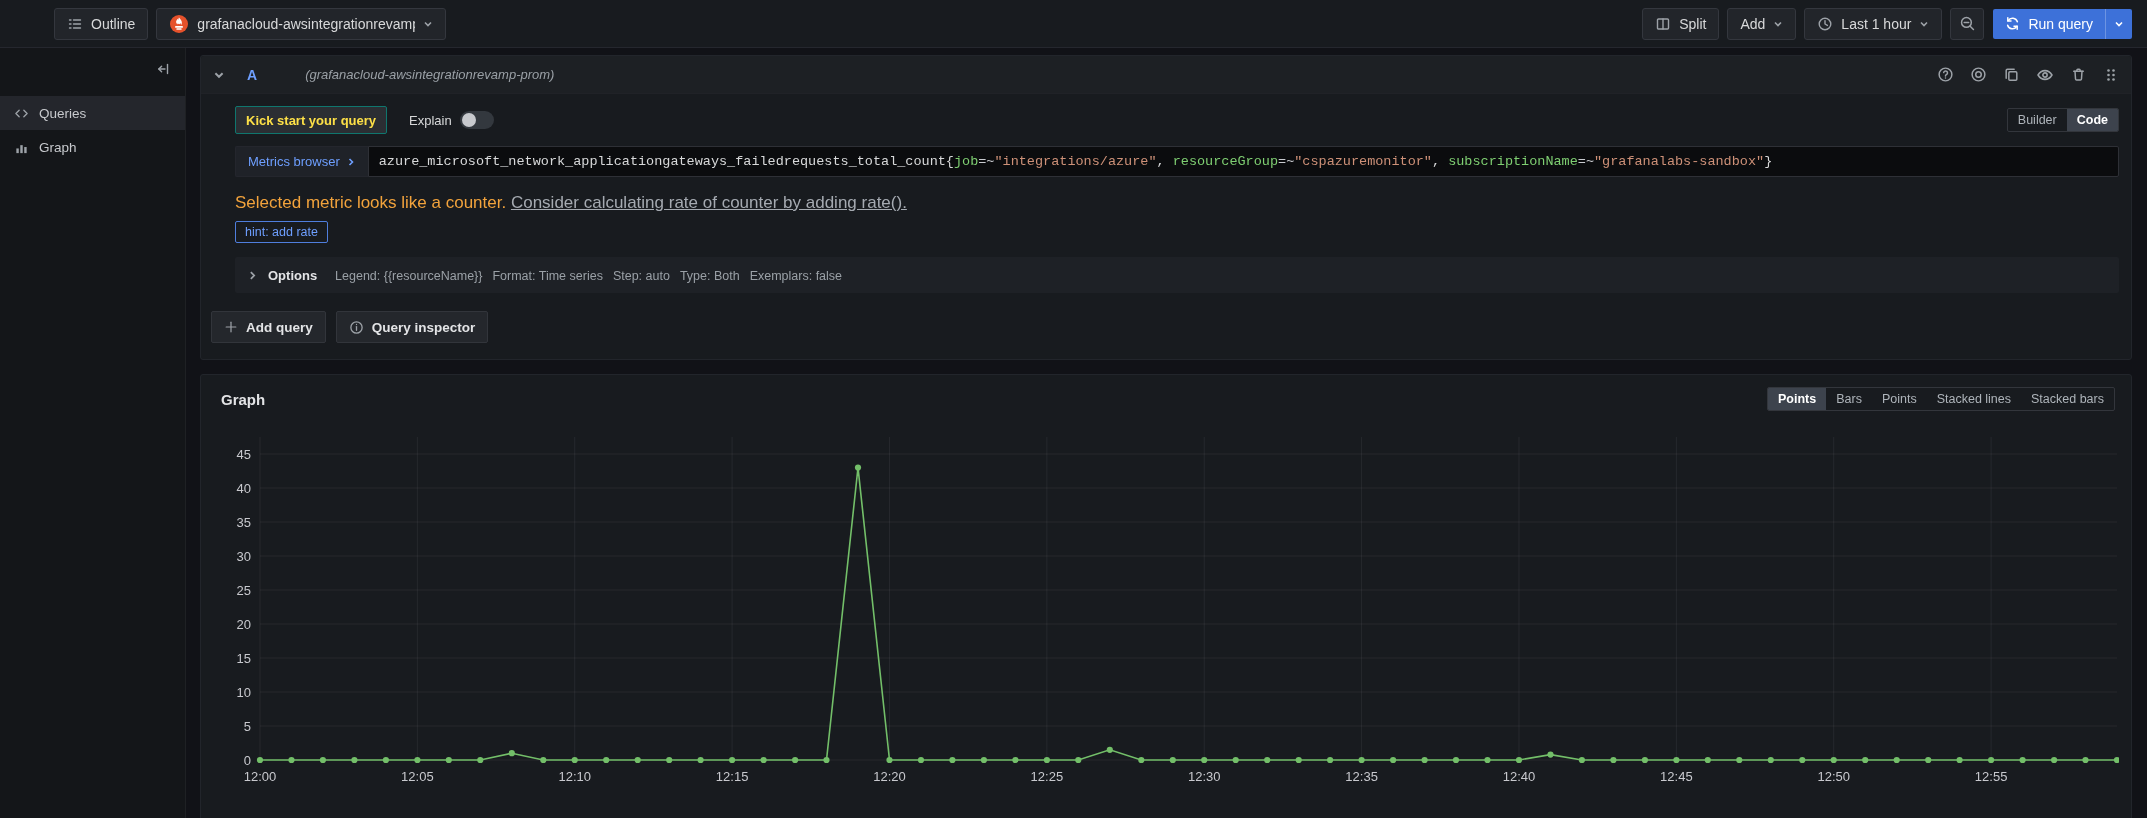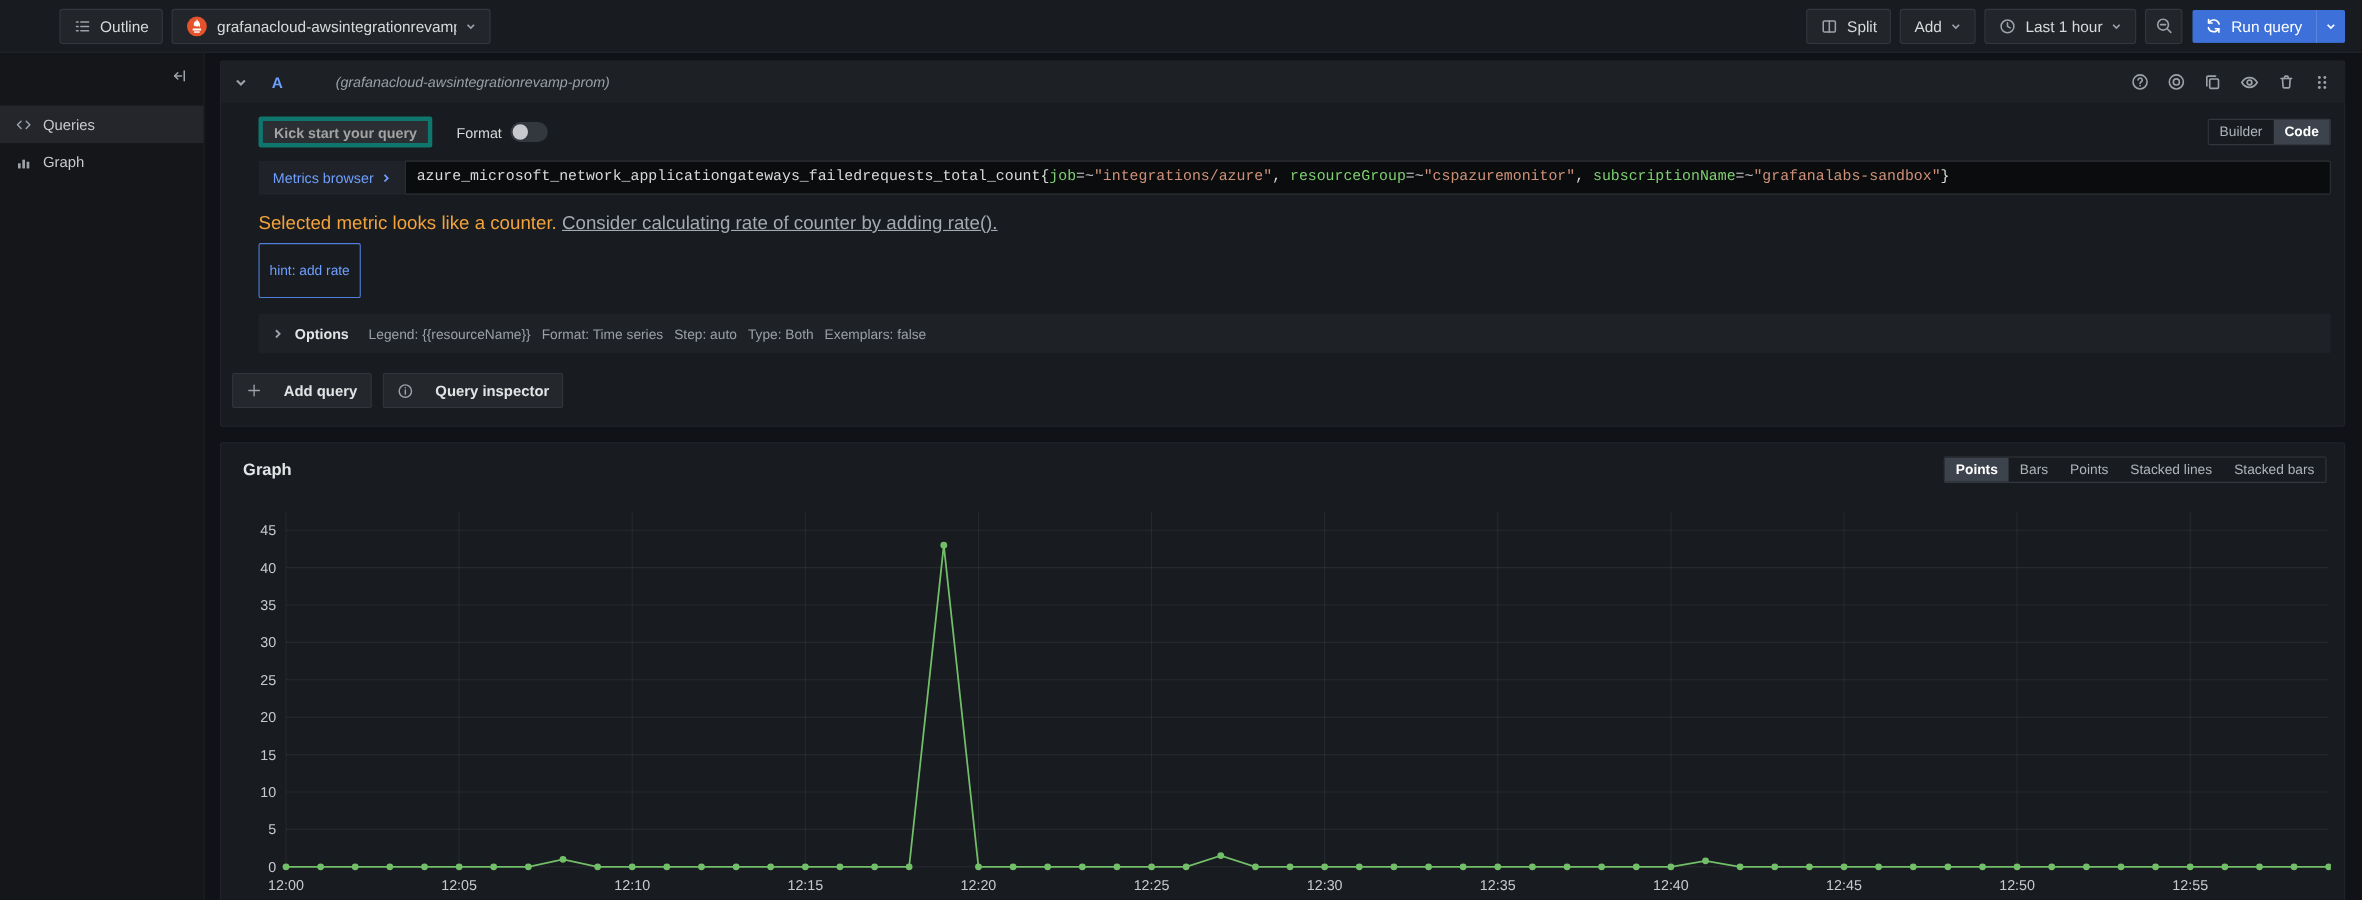--- a/index.html
+++ b/index.html
@@ -59,22 +59,22 @@
   .q-header { height:38px; display:flex; align-items:center; padding:0 12px; background:#1d2024;
     border-bottom:1px solid #202227; border-radius:3px 3px 0 0; }
   .q-refid { color:#6e9fff; font-weight:600; font-size:14px; margin-left:22px; cursor:pointer; }
   .q-dshint { color:#9aa0a6; font-style:italic; margin-left:48px; font-size:13px;text-align:right; }
   .q-hdr-icons { margin-left:auto; display:flex; align-items:center; gap:16px; }
   .q-hdr-icons > span { cursor:pointer; display:flex; }
 
   .q-row1 { display:flex; align-items:center; justify-content:space-between; padding:12px 12px 0 34px; }
   .q-row1-left { display:flex; align-items:center; gap:22px; }
   .btn-sm {
-    background:#2b2e33; border:4px solid #0f766e; border-radius:2px; height:28px;
-    display:flex; align-items:center; padding:0 10px; font-size:13px; color:#a3a3a3; cursor:pointer; font-weight:600;
+    background:#2b2e33; border:1px solid #0f766e; border-radius:2px; height:28px;
+    display:flex; align-items:center; padding:0 10px; font-size:13px; color:#fde047; cursor:pointer; font-weight:600;
   }
   .explain { display:flex; align-items:center; gap:8px; color:#d8d9da; }
   .switch { width:34px; height:18px; background:#33383e; border-radius:9px; position:relative; cursor:pointer; }
   .switch .knob { position:absolute; left:2px; top:2px; width:14px; height:14px; border-radius:50%; background:#c7c9cd; }
 
   .seg-group { display:flex; border:1px solid #33363c; border-radius:2px; overflow:hidden; background:#181b1f; }
   .seg { padding:4px 10px; font-size:12.5px; color:#aeb4ba; cursor:pointer; white-space:nowrap; }
   .seg.sel { background:#3d434d; color:#ffffff; font-weight:600; }
 
   .q-code-row { display:flex; margin:12px 12px 16px 34px; align-items:stretch; }
@@ -82,30 +82,30 @@
     display:flex; align-items:center; gap:6px; padding:0 12px; color:#6e9fff; cursor:pointer; font-size:13px; }
   .q-input { flex:1; background:#0b0c0e; border:1px solid #2e3036; border-radius:0 2px 2px 0;
     padding:7px 10px; font-family:"Liberation Mono","DejaVu Sans Mono",monospace; font-size:13.5px;
     white-space:nowrap; overflow:hidden; cursor:text; }
   .c-plain { color:#d8d9da; } .c-label { color:#7fcf72; } .c-str { color:#ce9178; } .c-op { color:#c9cbd0; }
 
   .q-warn { margin:8px 12px 0 34px; font-size:17px; }
   .q-warn .warn-text { color:#f2a33c; }
   .q-warn a { color:#a5aab1; text-decoration:underline; cursor:pointer; }
   .hint-btn { display:inline-flex; margin:8px 12px 0 34px; border:1px solid #4f7edd; color:#6e9fff;
-    border-radius:2px; padding:17px 9px; font-size:12.5px; cursor:pointer; background:transparent; }
+    border-radius:2px; padding:3px 9px; font-size:12.5px; cursor:pointer; background:transparent; }
 
   .opt-row { display:flex; align-items:center; gap:10px; margin:14px 12px 0 34px; background:#1e2126;
     border-radius:2px; height:36px; padding:0 12px; cursor:pointer; }
   .opt-label { font-weight:600; color:#e3e4e6; margin-right:8px; }
   .opt-item { color:#9aa0a6; font-size:12.5px; margin-right:10px;margin-top:48px; }
 
   .q-buttons { display:flex; gap:10px; margin:18px 12px 0 10px; }
   .btn-ghost { background:#24272c; border:1px solid #32353b; border-radius:2px; height:32px;
-    display:flex; align-items:center; gap:20px; padding:0 12px; color:#e3e4e6; cursor:pointer; font-size:13.5px; font-weight:600;}
+    display:flex; align-items:center; gap:8px; padding:0 12px; color:#e3e4e6; cursor:pointer; font-size:13.5px; font-weight:600;}
 
   
   .g-panel { margin-top:14px; height:520px; padding:10px 12px; }
   .g-header { display:flex; align-items:center; justify-content:space-between; padding:2px 4px 6px 8px; }
   .g-title { font-size:15px; font-weight:600; color:#e3e4e6; }
   .axis-text { font-size:13px; fill:#c8c9ce; }
   .legend { display:flex; align-items:center; gap:8px; margin:2px 0 0 34px; }
   .legend-mark { width:15px; height:4px; border-radius:2px; background:#73bf69; }
   .legend-label { font-size:12.5px; color:#d8d9da; cursor:pointer; }
 </style>
@@ -272,21 +272,21 @@
               <circle cx="10.5" cy="12.5" r="1.3"></circle>
           </svg>
         </span>
       </div>
     </div>
 
     <div class="q-row1">
       <div class="q-row1-left">
         <div class="btn-sm">Kick start your query</div>
         <div class="explain">
-          <span>Format</span>
+          <span>Explain</span>
           <div class="switch">
               <div class="knob"></div>
             </div>
         </div>
       </div>
       <div class="seg-group" id="mode-group">
           <div class="seg">Builder</div>
           <div class="seg sel">Code</div>
         </div>
     </div>

